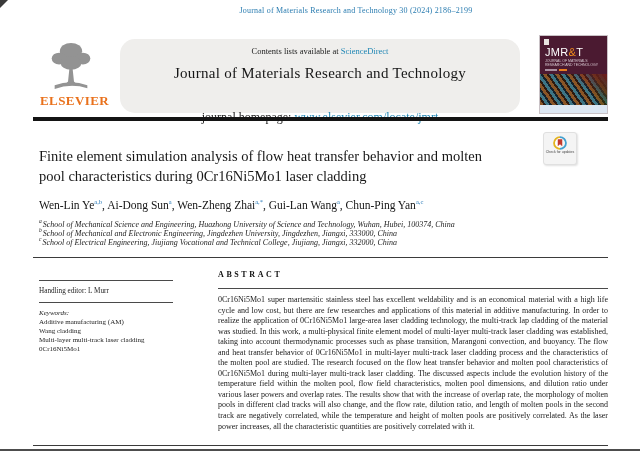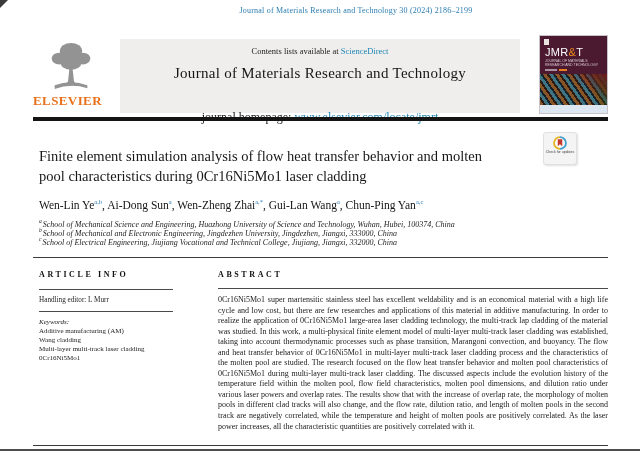--- a/index.html
+++ b/index.html
@@ -14,27 +14,27 @@
   body{background:#fff;font-family:"Liberation Serif","DejaVu Serif",serif;color:var(--ink);}
   .page{position:relative;width:640px;height:451px;background:#fff;overflow:hidden;}
 
   .corner-artifact{position:absolute;left:0;top:0;width:0;height:0;
     border-left:8px solid #3a3a3a;border-bottom:8px solid transparent;}
 
   .citation{position:absolute;top:6px;left:0;width:100%;text-align:center;
     font-size:8px;color:#2a7cb0;letter-spacing:.2px;margin-left:36px;}
 
   
-  .elsevier-logo{position:absolute;left:33px;top:40px;width:76px;height:76px;text-align:left;}
+  .elsevier-logo{position:absolute;left:33px;top:40px;width:76px;height:76px;text-align:right;}
   .elsevier-logo svg{display:block;margin:0 auto;}
   .elsevier-word{font-size:13px;font-weight:700;color:var(--elsevier-orange);
     letter-spacing:.4px;margin-top:1px;}
 
   .banner{position:absolute;left:120px;top:39px;width:400px;height:74px;
-    background:var(--banner-gray);text-align:center;}
+    background:var(--banner-gray);text-align:center;border-radius:15px;}
   .contents-line{margin-top:7px;font-size:8.5px;color:#222;}
   .contents-line a,.homepage-line a{color:var(--link-teal);text-decoration:none;}
   .journal-title{margin-top:9px;font-size:15px;color:#161616;letter-spacing:.3px;}
   .homepage-line{margin-top:28px;font-size:12px;color:#222;}
 
   .cover{position:absolute;left:540px;top:36px;width:67px;height:77px;
     background:var(--cover-maroon);overflow:hidden;box-shadow:0 0 0 1px #c9c2c6;}
   .cover-sq{position:absolute;left:4px;top:3px;width:5px;height:6px;background:#e9e4e0;}
   .cover-logo{position:absolute;left:5px;top:10px;font-size:11px;font-weight:400;color:#fff;
     font-family:"Liberation Sans","DejaVu Sans",sans-serif;letter-spacing:.3px;}
@@ -160,21 +160,20 @@
 
   <div class="affiliations">
     <div class="affil"><sup>a</sup><span>School of Mechanical Science and Engineering, Huazhong University of Science and Technology, Wuhan, Hubei, 100374, China</span></div>
     <div class="affil"><sup>b</sup><span>School of Mechanical and Electronic Engineering, Jingdezhen University, Jingdezhen, Jiangxi, 333000, China</span></div>
     <div class="affil"><sup>c</sup><span>School of Electrical Engineering, Jiujiang Vocational and Technical College, Jiujiang, Jiangxi, 332000, China</span></div>
   </div>
 
   <div class="rule rule-affil"></div>
 
   <div class="col-left">
-    <div class="section-heading">ARTICLE INFO</div>
     <div class="col-rule"></div>
     <div class="handling">Handling editor: L Murr</div>
     <div class="col-rule second"></div>
     <div class="kw-label">Keywords:</div>
     <div class="kw">Additive manufacturing (AM)</div>
     <div class="kw">Wang cladding</div>
     <div class="kw">Multi-layer multi-track laser cladding</div>
     <div class="kw">0Cr16Ni5Mo1</div>
   </div>
 

